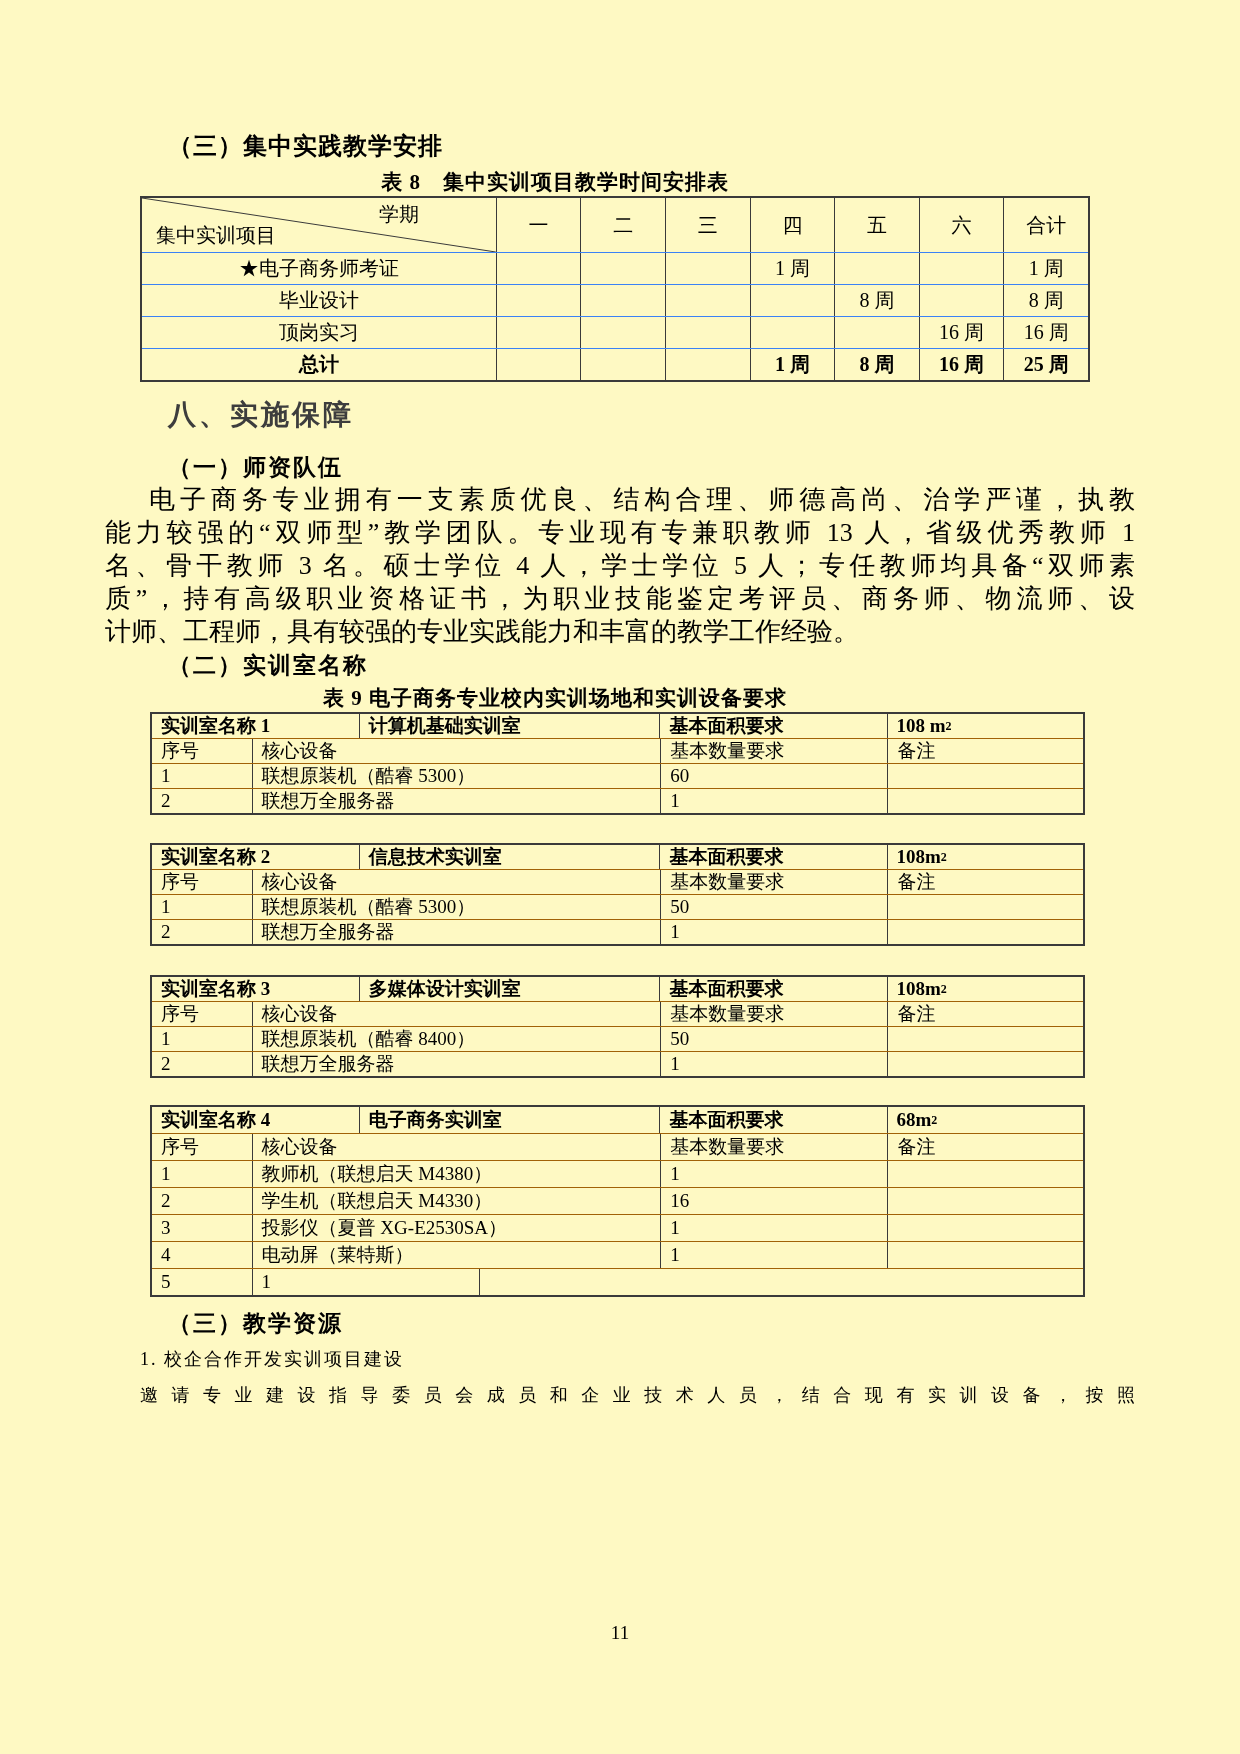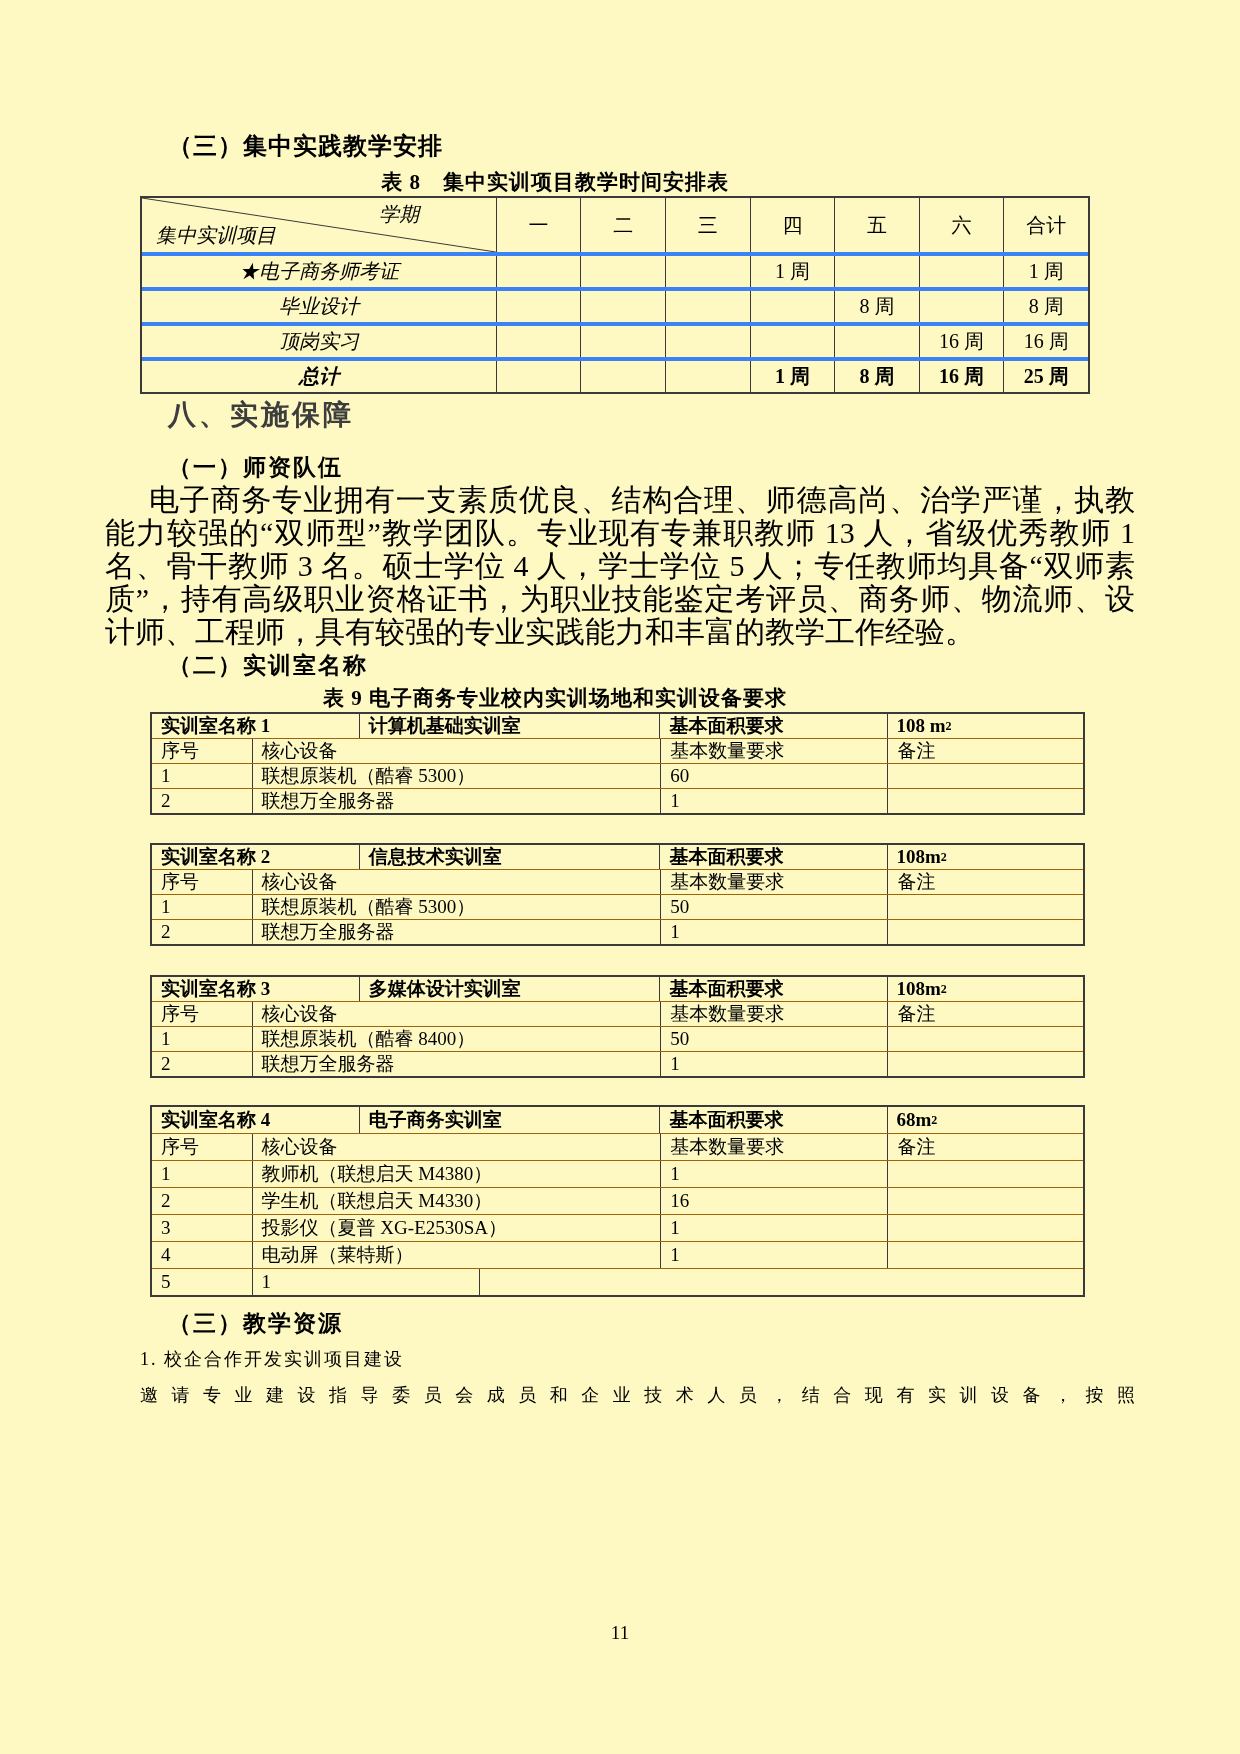--- a/index.html
+++ b/index.html
@@ -9,25 +9,25 @@
     margin:0 auto;
   }
   .abs{position:absolute;}
   .h-sect{font-size:24px;font-weight:bold;letter-spacing:1px;}
   .h-sub{font-size:23px;font-weight:bold;letter-spacing:2px;}
   .h-big{font-family:"Liberation Sans",sans-serif;font-size:28px;font-weight:bold;color:#3d3d3d;letter-spacing:3px;}
   .caption{font-size:21px;font-weight:bold;text-align:center;letter-spacing:1px;}
 
   
   .t8{left:140px;top:196px;width:950px;border:2px solid #3a3a3a;box-sizing:border-box;font-size:20px;}
-  .t8 .row{display:flex;border-top:4px solid #3b82f6;}
+  .t8 .row{display:flex;border-top:1px solid #3b82f6;}
   .t8 .row:first-child{border-top:none;}
   .t8 .cell{border-left:1px solid #3a3a3a;display:flex;align-items:center;justify-content:center;box-sizing:border-box;}
   .t8 .cell:first-child{border-left:none;}
-  .t8 .c-label{width:37.4%;font-style:italic;}
+  .t8 .c-label{width:37.4%;}
   .t8 .c-sem{width:8.943%;}
   .t8 .c-sem:last-child{flex:1;}
   .t8 .hrow{height:54px;}
   .t8 .brow{height:31px;}
   .t8 .bold{font-weight:bold;}
   .corner{position:relative;justify-content:flex-start !important;}
   .corner svg{position:absolute;left:0;top:0;width:100%;height:100%;}
   .corner .tr{position:absolute;top:3px;left:67%;}
   .corner .bl{position:absolute;bottom:3px;left:14px;}
 
@@ -38,21 +38,21 @@
   .lab .cell{border-left:1px solid #3a3a3a;display:flex;align-items:center;padding-left:9px;box-sizing:border-box;overflow:hidden;white-space:nowrap;}
   .lab .cell:first-child{border-left:none;}
   .lab .hrow{font-weight:bold;}
   .lab .h1{width:22.2%;} .lab .h2{width:32.3%;} .lab .h3{width:24.4%;} .lab .h4{flex:1;}
   .lab .b1{width:10.7%;} .lab .b2{width:43.9%;} .lab .b3{width:24.4%;} .lab .b4{flex:1;}
   .rh24 .row{height:24px;}
   .rh26 .row{height:26px;}
   .lab sup{font-size:12px;line-height:1;}
 
   
-  .para{left:105px;width:1030px;font-size:30px;line-height:33px;}
+  .para{left:105px;width:1030px;font-size:26px;line-height:33px;}
   .pline{text-align:justify;text-align-last:justify;}
   .pline.last{text-align-last:auto;}
   .pline.indent{text-indent:44px;}
   .txt22{font-size:18px;}
   .just{text-align:justify;text-align-last:justify;}
   .pagenum{left:0;width:100%;text-align:center;font-size:19px;}
 </style>
 </head>
 <body>
 

